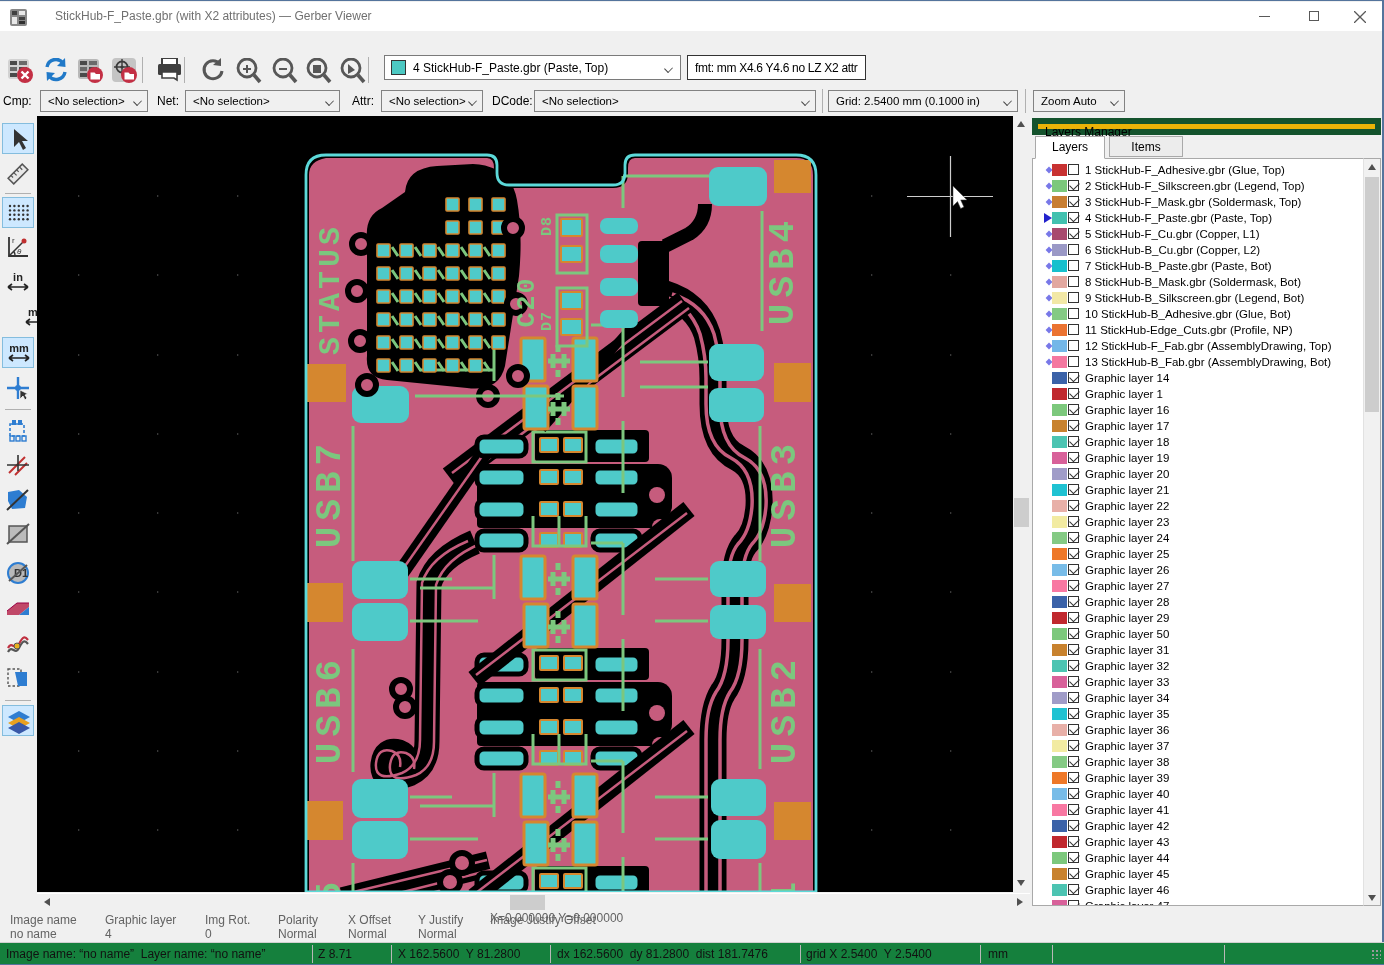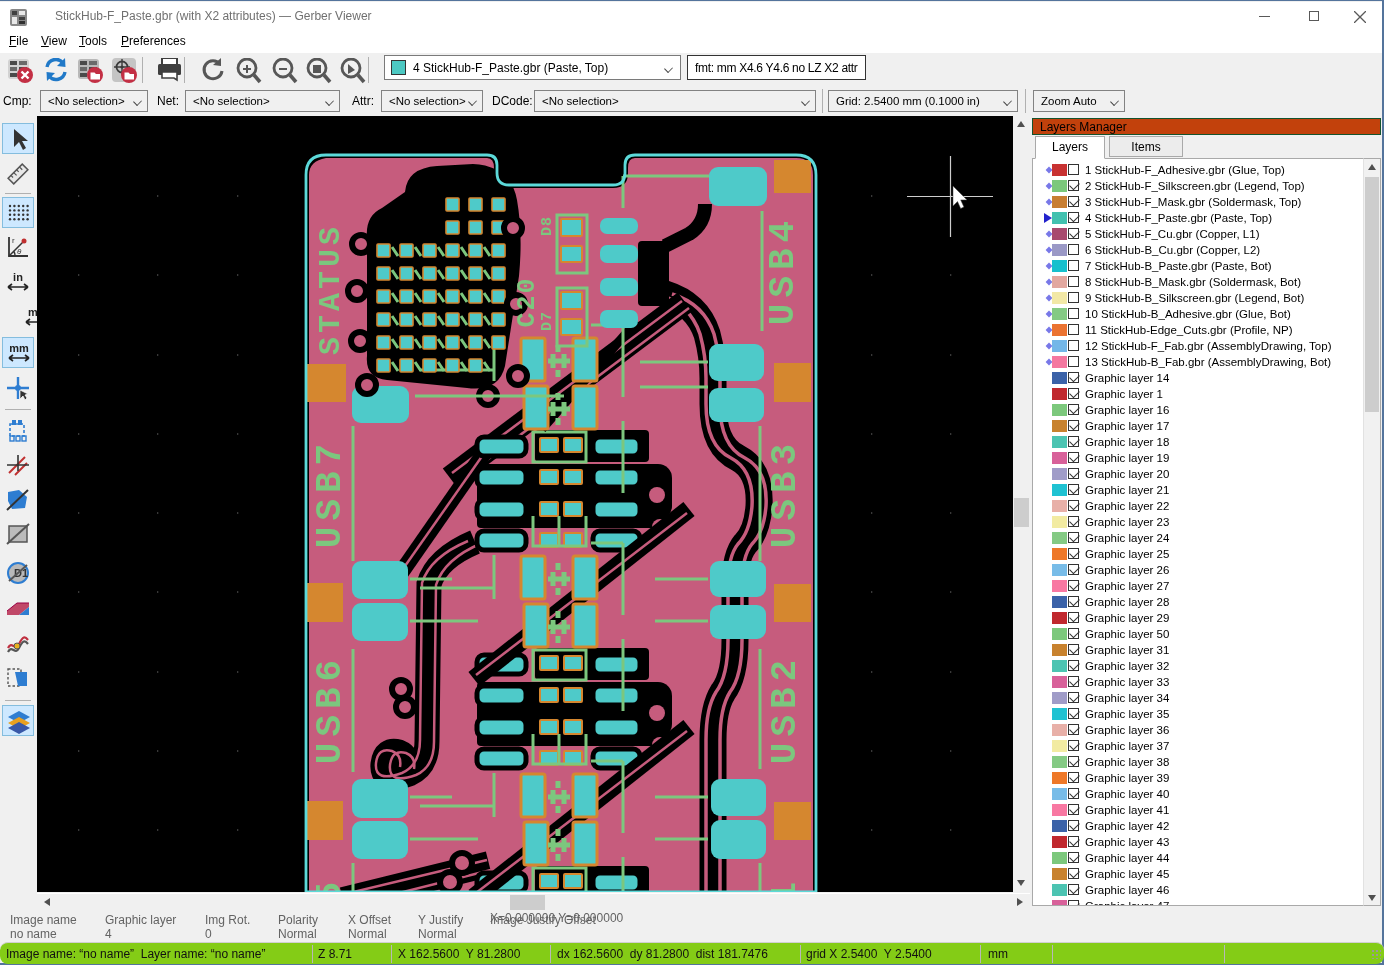--- a/index.html
+++ b/index.html
@@ -27,41 +27,41 @@
 #canvas { position:absolute; left:37px; top:115px; width:976px; height:776px; background:#000; }
 #vsb { position:absolute; left:1013px; top:115px; width:17px; height:776px; background:#f0f0f0; }
 #hsb { position:absolute; left:37px; top:892px; width:993px; height:18px; background:#f0f0f0; border-top:1px solid #fff;}
 .thumb { position:absolute; background:#cdcdcd; }
 .arr { position:absolute; width:0; height:0; }
 .arr.up { border-left:4.5px solid transparent; border-right:4.5px solid transparent; border-bottom:6px solid #505050; }
 .arr.dn { border-left:4.5px solid transparent; border-right:4.5px solid transparent; border-top:6px solid #505050; }
 .arr.lf { border-top:4.5px solid transparent; border-bottom:4.5px solid transparent; border-right:6px solid #505050; }
 .arr.rt { border-top:4.5px solid transparent; border-bottom:4.5px solid transparent; border-left:6px solid #505050; }
 #panel { position:absolute; left:1031px; top:114px; width:351px; height:796px; background:#f0f0f0; }
-#pmhead { position:absolute; left:1px; top:3px; width:349px; height:17px; background:#c2410c; font-size:12px;
-  color:#000; padding-left:7px; line-height:17px; border:1px solid #14532d;}
+#pmhead { position:absolute; left:1px; top:3px; width:349px; height:17px; background:#eab308; font-size:12px;
+  color:#000; padding-left:7px; line-height:17px; border:6px solid #14532d;}
 .tab { position:absolute; top:21px; height:21px; font-size:12px; text-align:center; line-height:21px;
   border:1px solid #a9a9a9; background:#ececec; }
 .tab.on { background:#fff; border-bottom:1px solid #fff; height:23px; z-index:2;}
 #llist { position:absolute; left:1px; top:43px; width:331px; height:748px; background:#fff; border:1px solid #a9a9a9;
   border-right:none; overflow:hidden; padding-top:3px; }
 #lsb { position:absolute; left:332px; top:43px; width:18px; height:748px; background:#f1f1f1; border:1px solid #a9a9a9; border-left:1px solid #e2e2e2;}
 .lrow { position:relative; height:16px; white-space:nowrap;padding-left:18px; }
 .dia { position:absolute; left:13px; top:5px; width:6px; height:6px; background:#7878e8; transform:rotate(45deg) scale(.8);}
 .tri { position:absolute; left:11px; top:3px; width:0; height:0; border-left:8px solid #2222cc; border-top:5px solid transparent; border-bottom:5px solid transparent; }
 .nomark { position:absolute; }
 .sw { position:absolute; left:19px; top:2px; width:15px; height:12px; }
 .chk { position:absolute; left:35px; top:2px; width:11px; height:11px; border:1.2px solid #333; background:#fff; }
 .chk.on::after { content:""; position:absolute; left:1px; top:1px; width:8px; height:5px;
   border-left:1.6px solid #333; border-bottom:1.6px solid #333; transform:rotate(-45deg); }
 .ltxt { position:absolute; left:52px; top:2px; font-size:11.5px; color:#000; }
 #st1 { position:absolute; left:0; top:910px; width:1031px; height:31px; background:#f0f0f0; font-size:12px; color:#636363; }
 #st1 div { position:absolute; white-space:nowrap; }
-#st2 { position:absolute; left:0; top:941px; width:1384px; height:22px; background:#84cc16; border-top:1px solid #d0d0d0;
-  font-size:12px; color:#111;border-radius:8px; }
+#st2 { position:absolute; left:0; top:941px; width:1384px; height:22px; background:#15803d; border-top:1px solid #d0d0d0;
+  font-size:12px; color:#111; }
 #st2 .fld { position:absolute; top:4px; white-space:nowrap; }
 #st2 .dv { position:absolute; top:2px; width:1px; height:18px; background:#b8b8b8; }
 .grip { position:absolute; right:3px; top:6px; width:10px; height:10px;
   background-image: radial-gradient(#9a9a9a 1px, transparent 1.2px); background-size:4px 4px; }
 </style></head><body>
 <div id="win">
 
 <div class="tbar">
   <svg class="ticon" viewBox="0 0 17 17">
         <rect x="0" y="0" width="17" height="17" rx="2" fill="#888"></rect>
@@ -72,26 +72,20 @@
    <rect x="9" y="12" width="6" height="3" fill="#303030"></rect>
       </svg>
   <div class="ttext">StickHub-F_Paste.gbr (with X2 attributes) — Gerber Viewer</div>
   <div class="wbtn" style="left:1259px; top:14px; width:11px; height:1.4px; background:#595959;"></div>
   <div class="wbtn" style="left:1309px; top:9px; width:10px; height:10px; border:1.3px solid #595959;"></div>
   <svg class="wbtn" style="left:1354px; top:9px;" width="12" height="12">
         <path d="M0 0 L12 12 M12 0 L0 12" stroke="#595959" stroke-width="1.3"></path>
       </svg>
 </div>
 
-<div class="menus">
-  <span style="left:9px"><span class="u">F</span>ile</span>
-  <span style="left:41px"><span class="u">V</span>iew</span>
-  <span style="left:79px"><span class="u">T</span>ools</span>
-  <span style="left:121px"><span class="u">P</span>references</span>
-</div>
 
 <div id="tb1">
       <svg style="position:absolute;left:8px;top:5px" width="870" height="26" viewBox="0 0 870 26">
 <g>
           <rect x="0" y="1" width="21" height="20" rx="3" fill="#d2d2d2"></rect>
           <rect x="2" y="3" width="7" height="4" fill="#4a4a4a"></rect>
           <rect x="11" y="3" width="8" height="4" fill="#6a6a6a"></rect>
           <rect x="2" y="9" width="7" height="4" fill="#6a6a6a"></rect>
           <rect x="11" y="9" width="8" height="4" fill="#4a4a4a"></rect>
           <rect x="2" y="15" width="7" height="4" fill="#4a4a4a"></rect>

